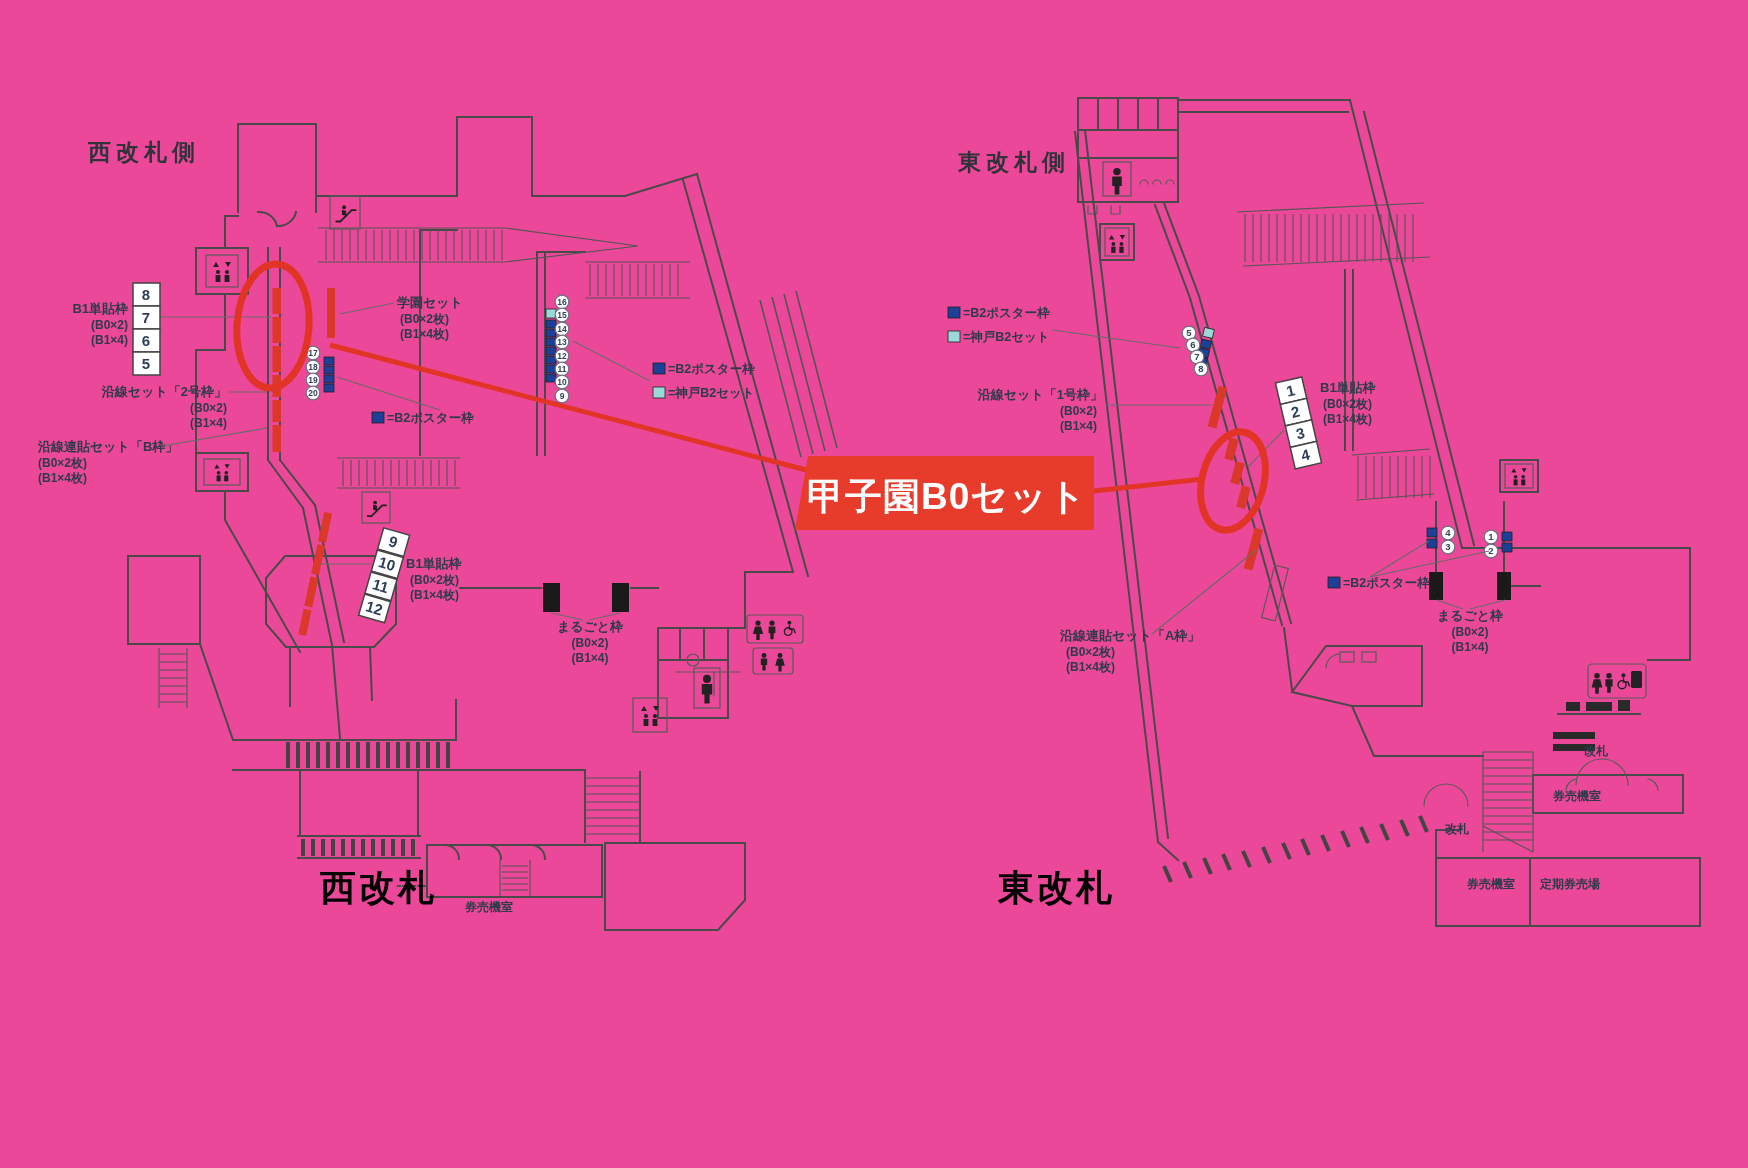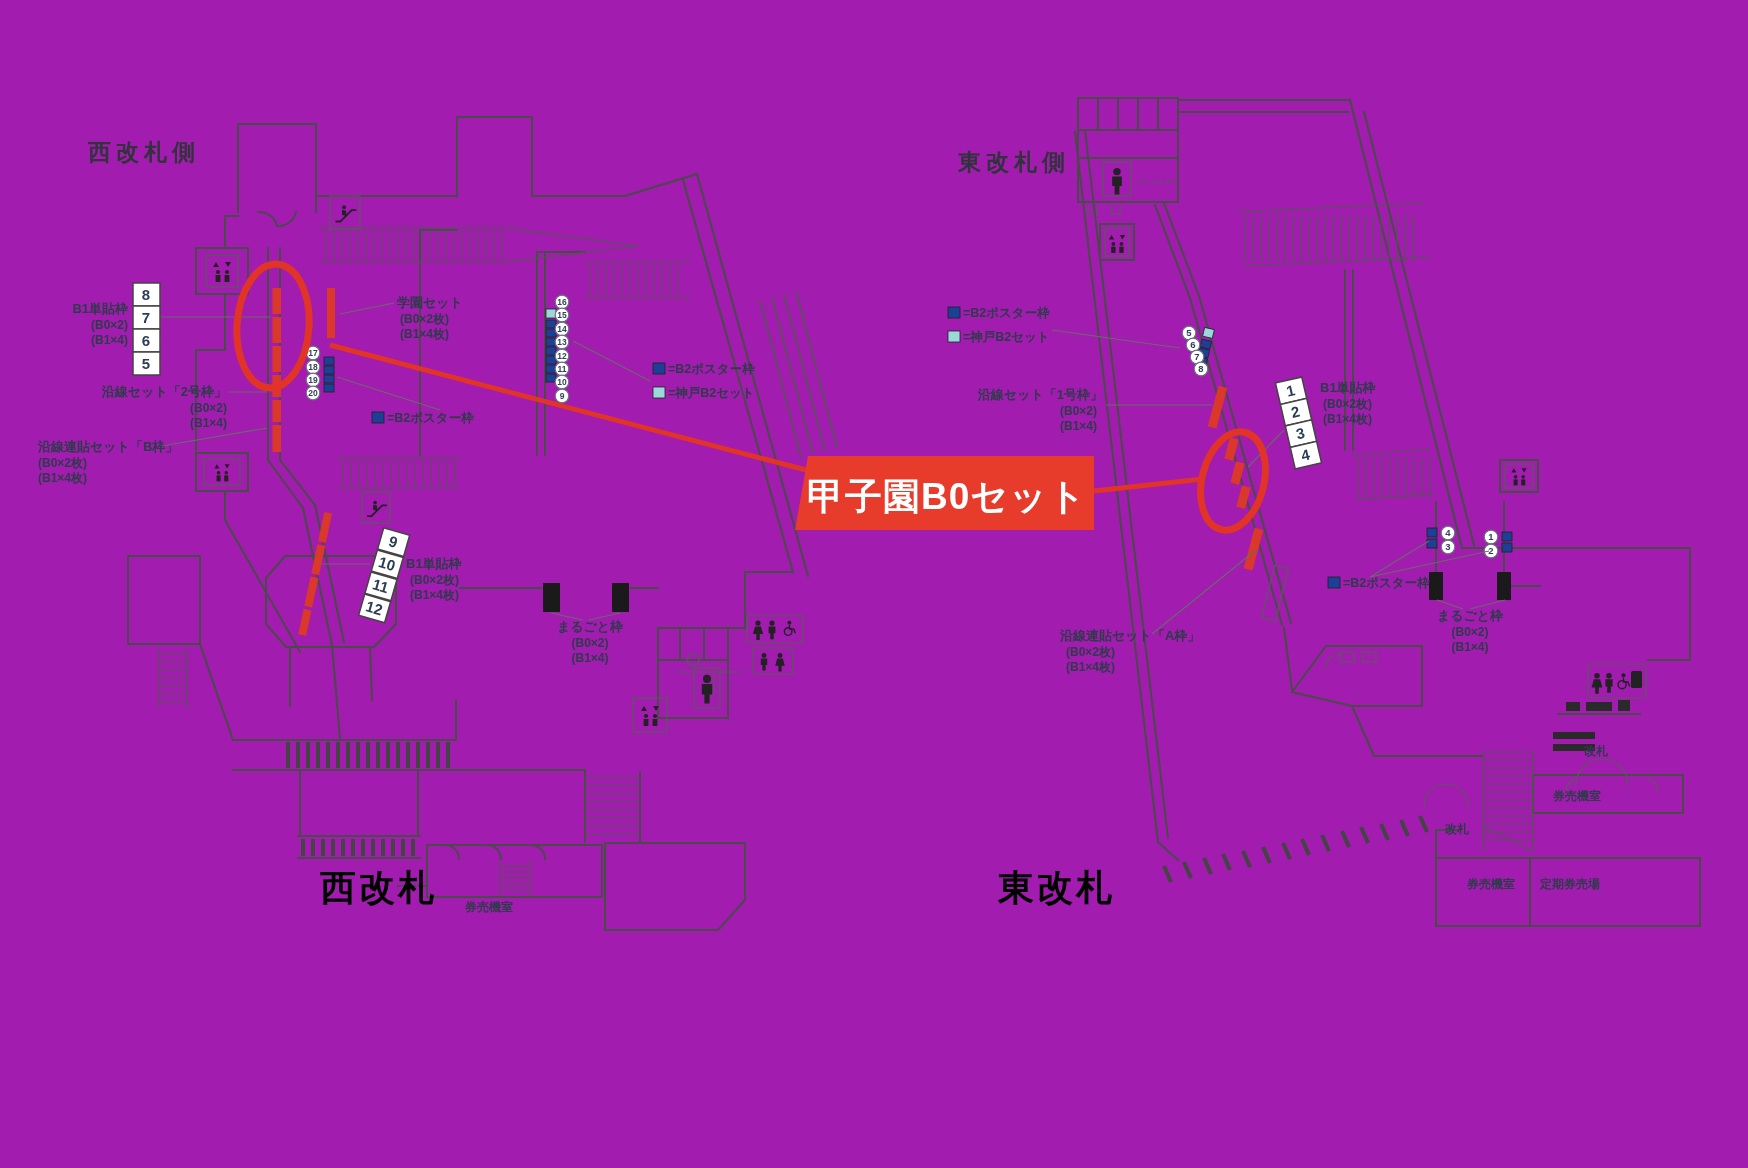--- a/index.html
+++ b/index.html
@@ -1,16 +1,16 @@
 <!DOCTYPE html>
 <html><head>
 <meta charset="utf-8">
 <style>
   html,body{margin:0;padding:0;background:#ffffff;}
-  #stage{position:relative;width:1748px;height:1168px;background:#a21caf;overflow:hidden;
+  #stage{position:relative;width:1748px;height:1168px;background:#ec4899;overflow:hidden;
          font-family:"Liberation Sans","DejaVu Sans",sans-serif;}
   svg{position:absolute;left:0;top:0;}
   text{font-family:"Liberation Sans","DejaVu Sans",sans-serif;}
   .wall{stroke:#4a4a4a;stroke-width:2;fill:none;stroke-linecap:square;}
   .wall-thin{stroke:#5a5a5a;stroke-width:1.2;fill:none;}
   .stair{stroke:#555;stroke-width:1.1;fill:none;}
   .comb{stroke:#444;stroke-width:4;fill:none;}
   .leader{stroke:#6a6a6a;stroke-width:1.1;fill:none;}
   .lbl{font-size:13px;font-weight:600;fill:#2e3b4a;}
   .spec{font-size:12px;font-weight:600;fill:#2e3b4a;}

